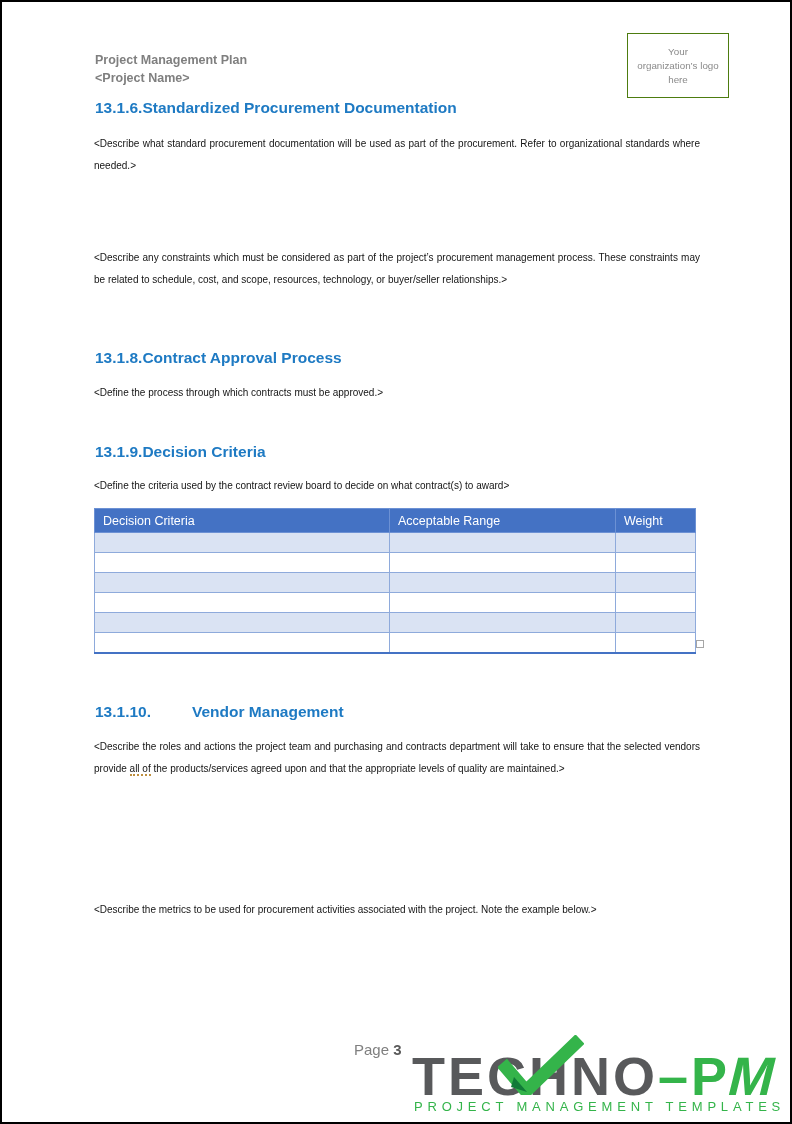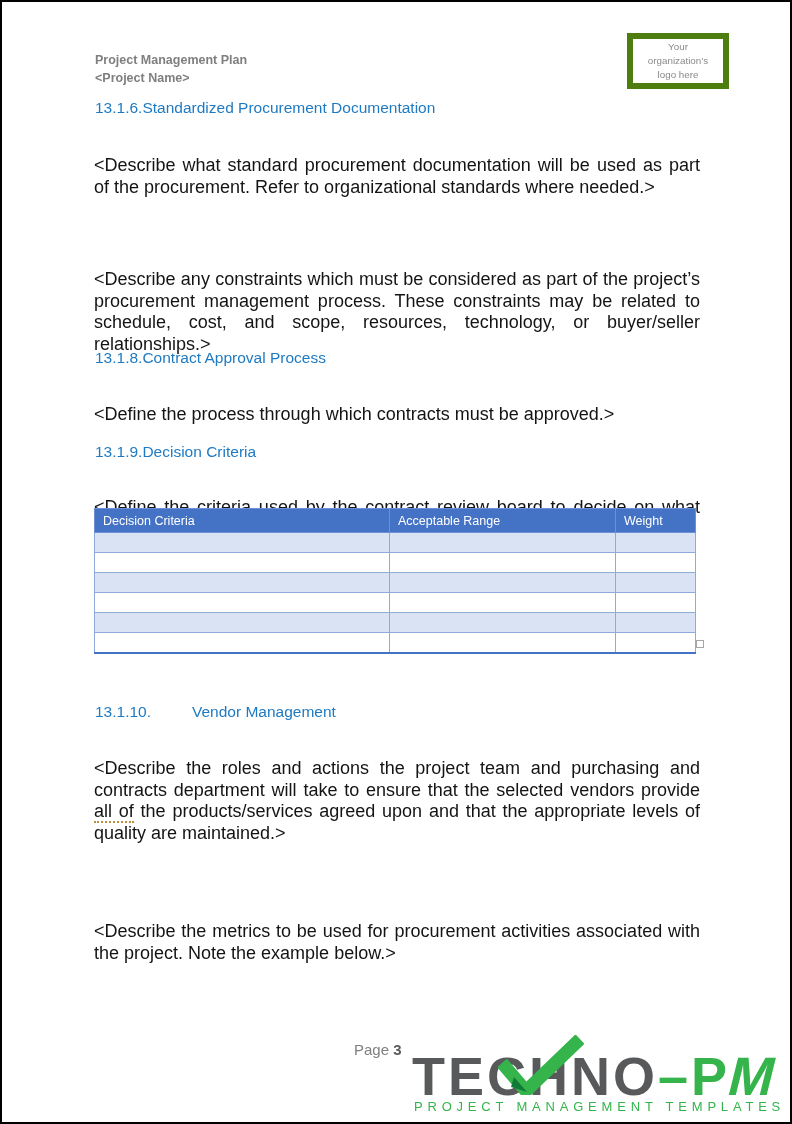--- a/index.html
+++ b/index.html
@@ -12,37 +12,37 @@
     font-family:"Liberation Sans", sans-serif;
     color:#111;
     overflow:hidden;
   }
   
   .doc-header-text{
     position:absolute;left:93px;top:49px;
     font-size:12.5px;line-height:18px;color:#7f7f7f;font-weight:bold;
   }
   .logo-box{
-    position:absolute;left:625px;top:31px;width:102px;height:56px;
-    border:6px solid #4d7c0f;box-sizing:border-box;
+    position:absolute;left:625px;top:31px;width:102px;height:65px;
+    border:1px solid #4d7c0f;box-sizing:border-box;
     display:flex;align-items:center;justify-content:center;
     text-align:center;color:#8a8a8a;font-size:9.8px;line-height:14px;
     padding:2px 9px;
   }
   
   .heading{
     position:absolute;left:93px;
-    color:#1e7ac3;font-weight:normal;font-size:15.5px;line-height:20px;
+    color:#1e7ac3;font-weight:bold;font-size:15.5px;line-height:20px;
     white-space:nowrap;
   }
   .heading .num-tab{display:inline-block;min-width:97px;}
   
   .para{
     position:absolute;left:92px;width:606px;
-    font-size:18px;line-height:21.5px;text-align:justify;color:#141414;margin-top:22px;
+    font-size:10px;line-height:21.5px;text-align:justify;color:#141414;
   }
   .grammar-mark{border-bottom:2px dotted #be8f3f;}
   
   .doc-table{
     position:absolute;left:92px;top:506px;width:601px;
     border-collapse:collapse;table-layout:fixed;font-size:12.5px;
   }
   .doc-table th{
     background:#4472c4;color:#ffffff;font-weight:normal;text-align:left;
     height:21px;padding:1px 8px;border:1px solid #6c91d4;

